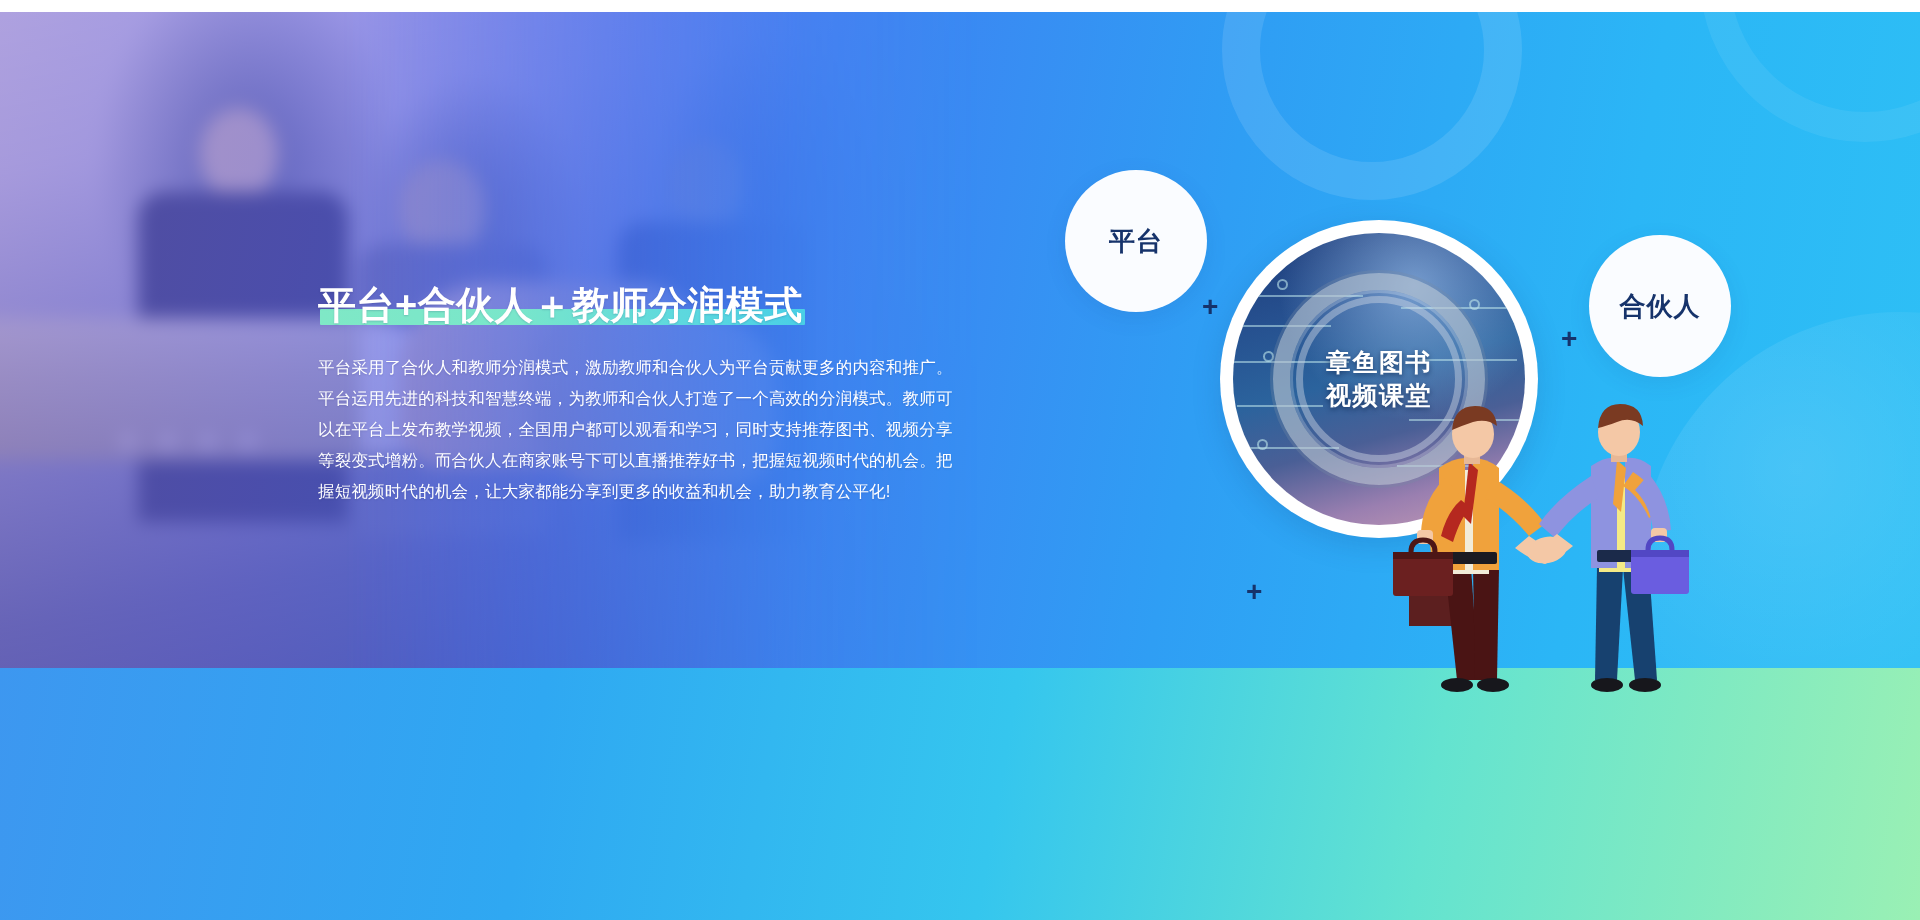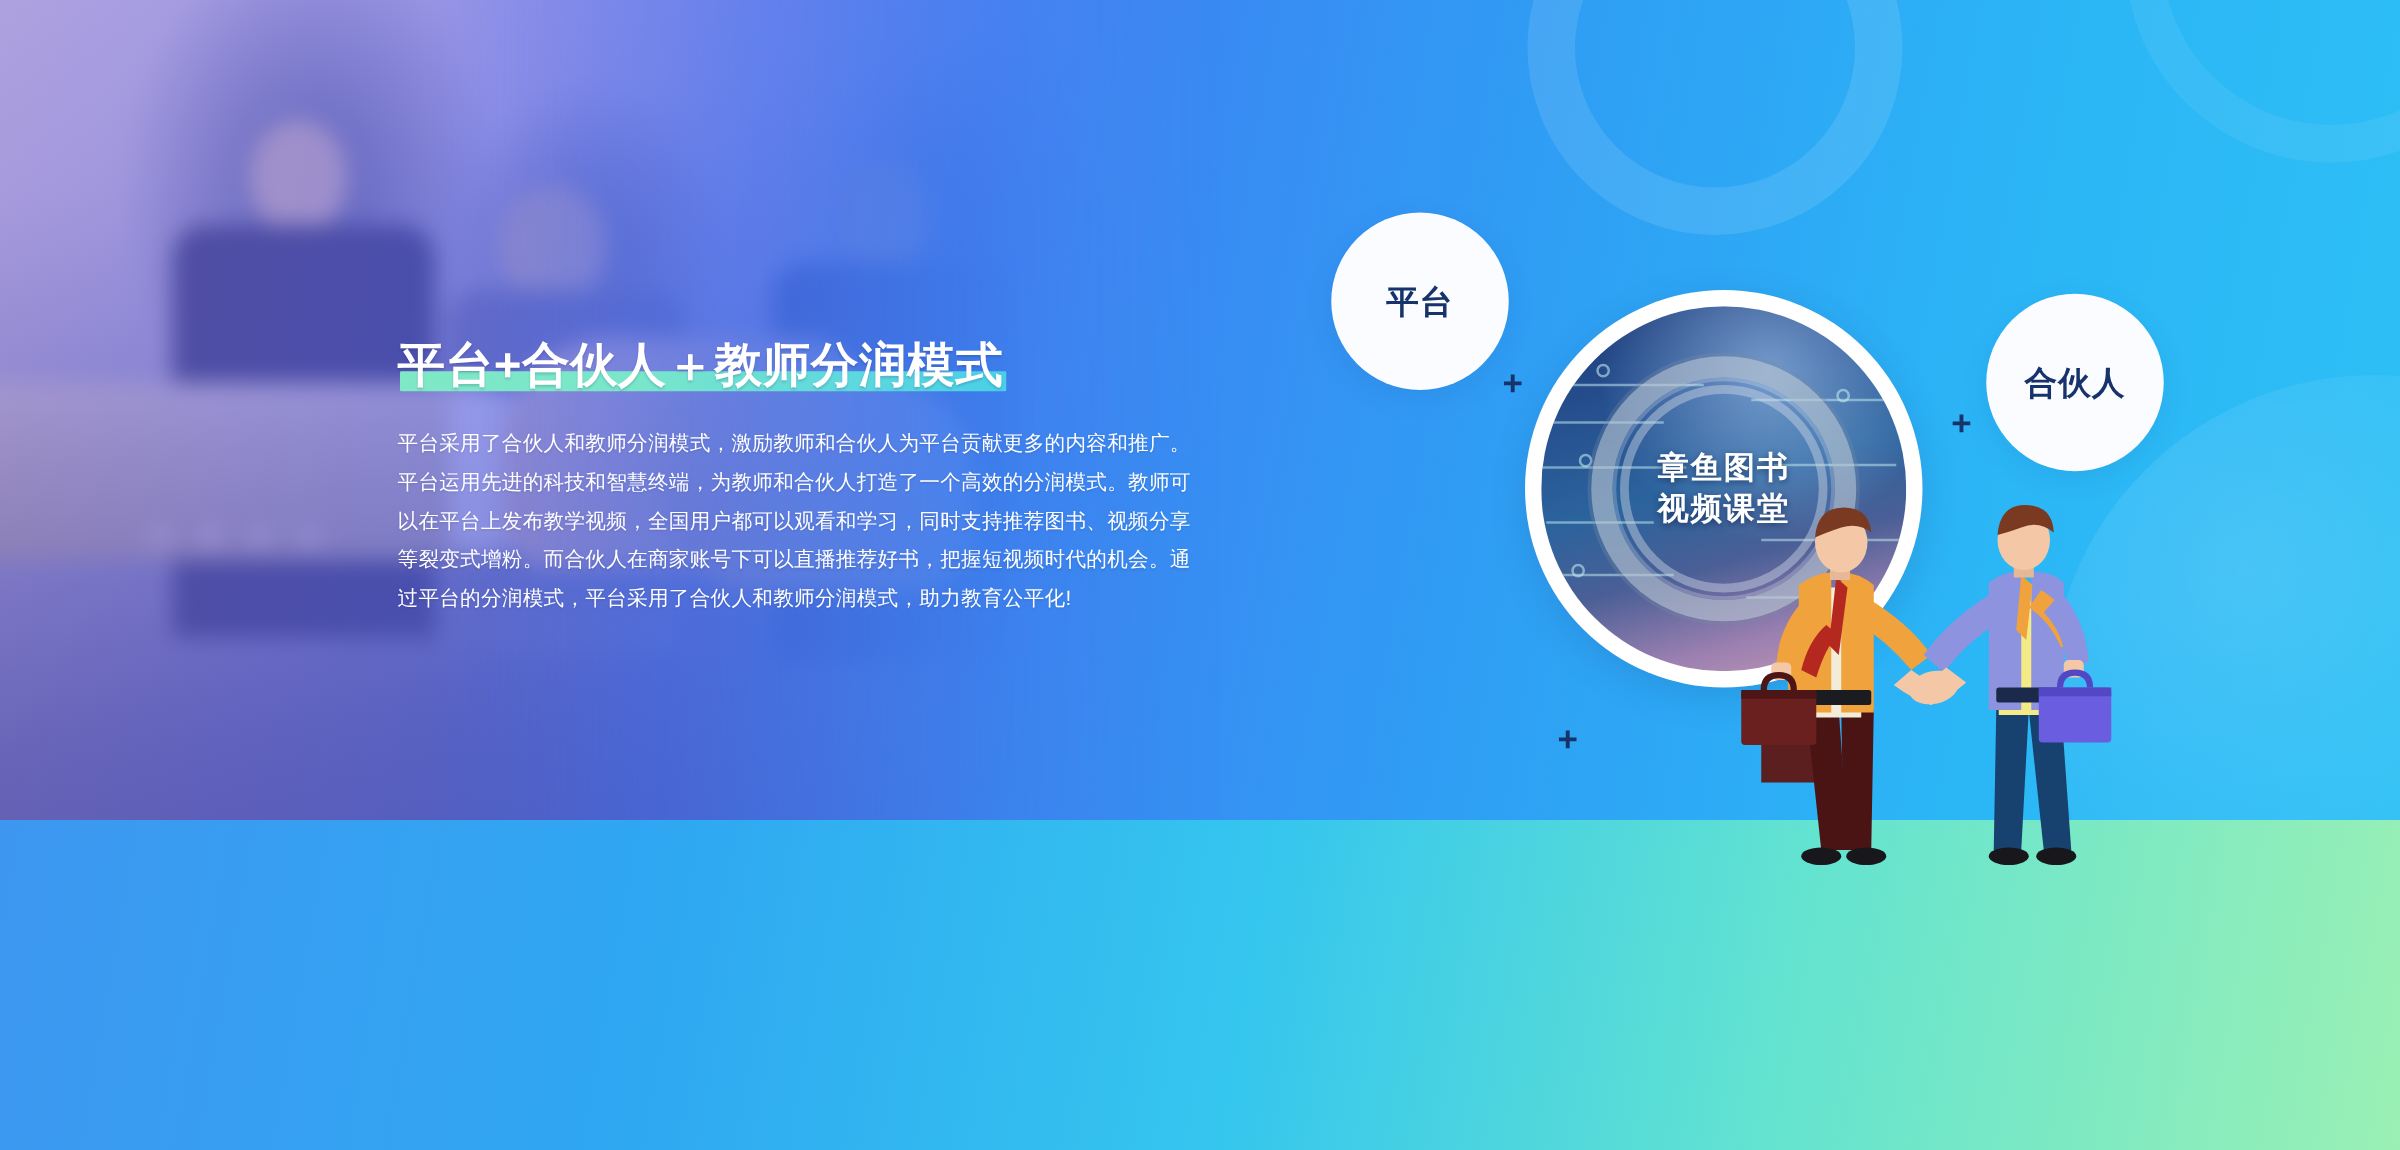--- a/index.html
+++ b/index.html
@@ -13,21 +13,21 @@
   #stage{ position:relative; width:1920px; height:920px; overflow:hidden; }
 
   
   .lower-band{
     position:absolute; left:0; top:655px; width:1920px; height:265px;
     background:linear-gradient(100deg,#3d97f0 0%,#2fa8f2 28%,#35c6ee 52%,#63e3d0 74%,#9af0b4 100%);
   }
 
   
   .banner{
-    position:absolute; left:0; top:0; width:1920px; height:656px;
+    position:absolute; left:0; top:12px; width:1920px; height:656px;
     background:linear-gradient(100deg,#4b5ef0 0%,#4a62ef 18%,#3f7ff2 40%,#2f9ef4 62%,#2bb6f6 82%,#2ec0f5 100%);
     overflow:hidden;
   }
 
   
   .deco-ring{
     position:absolute; left:1222px; top:-112px; width:300px; height:300px;
     border-radius:50%; border:38px solid rgba(255,255,255,.11);
   }
   .deco-ring2{
@@ -136,21 +136,21 @@
   .plus{
     position:absolute; color:#16336b; font-size:28px; font-weight:700;
     line-height:1; user-select:none;
   }
   .plus-a{ left:182px; top:293px; }
   .plus-b{ left:541px; top:325px; }
   .plus-c{ left:226px; top:578px; }
 
   
   .media{
-    position:absolute; left:200px; top:232px; width:318px; height:318px;
+    position:absolute; left:200px; top:220px; width:318px; height:318px;
     border-radius:50%; background:#ffffff; padding:13px;
     box-shadow:0 8px 30px rgba(16,50,120,.16);
   }
   .media-img{
     position:relative; width:100%; height:100%; border-radius:50%; overflow:hidden;
     background:
       radial-gradient(circle at 62% 18%, rgba(180,215,255,.55) 0%, rgba(180,215,255,0) 45%),
       linear-gradient(165deg,#1d3a78 0%,#26508f 26%,#2b639d 48%,#4a5f96 66%,#9a7fb0 84%,#c59ab4 100%);
   }
   
@@ -214,21 +214,21 @@
         <div class="hand-b"></div>
       </div>
       <div class="photo-wash"></div>
     </div>
 
     <div class="copy">
       <div class="title-wrap">
         <div class="title-hl"></div>
         <h1 class="title">平台+合伙人＋教师分润模式</h1>
       </div>
-      <p class="desc">平台采用了合伙人和教师分润模式，激励教师和合伙人为平台贡献更多的内容和推广。平台运用先进的科技和智慧终端，为教师和合伙人打造了一个高效的分润模式。教师可以在平台上发布教学视频，全国用户都可以观看和学习，同时支持推荐图书、视频分享等裂变式增粉。而合伙人在商家账号下可以直播推荐好书，把握短视频时代的机会。通过平台的分润模式，平台采用了合伙人和教师分润模式，助力教育公平化!</p>
+      <p class="desc">平台采用了合伙人和教师分润模式，激励教师和合伙人为平台贡献更多的内容和推广。平台运用先进的科技和智慧终端，为教师和合伙人打造了一个高效的分润模式。教师可以在平台上发布教学视频，全国用户都可以观看和学习，同时支持推荐图书、视频分享等裂变式增粉。而合伙人在商家账号下可以直播推荐好书，把握短视频时代的机会。把握短视频时代的机会，让大家都能分享到更多的收益和机会，助力教育公平化!</p>
     </div>
 
   </div>
 
   <div class="diagram">
 
     <div class="plus plus-a">+</div>
     <div class="plus plus-b">+</div>
     <div class="plus plus-c">+</div>
 

